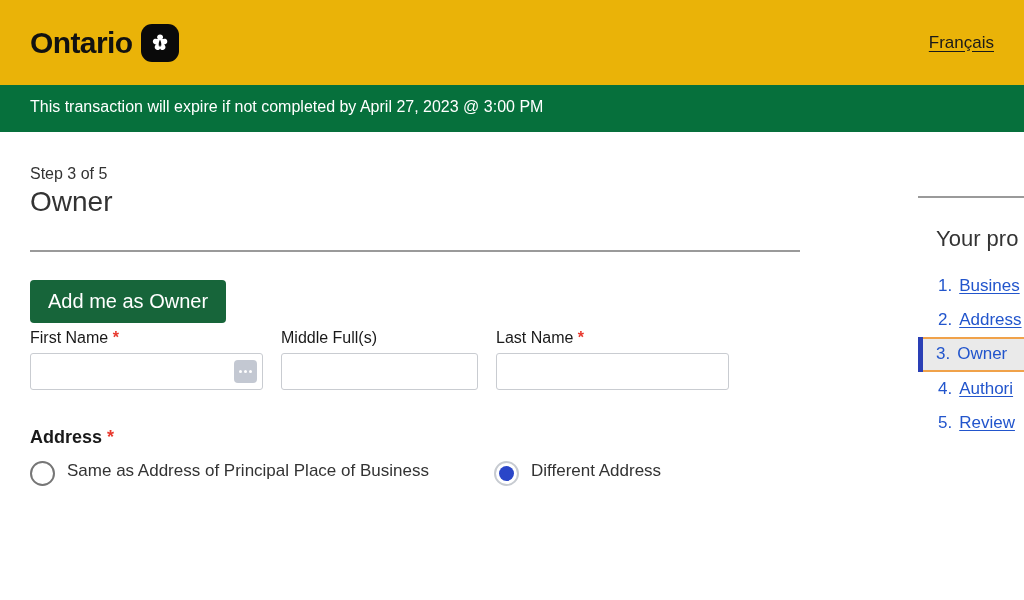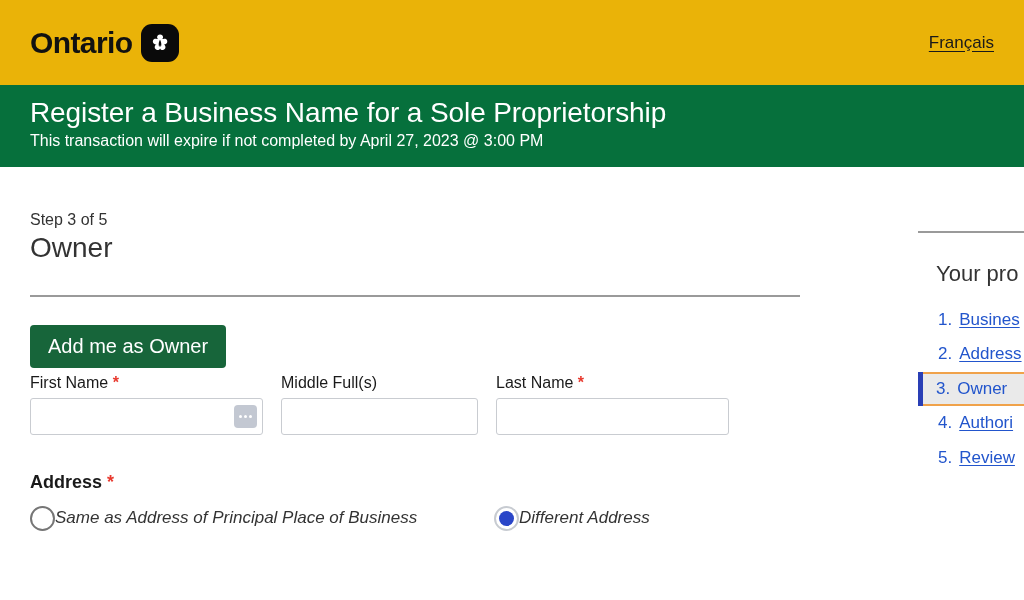--- a/index.html
+++ b/index.html
@@ -76,21 +76,21 @@
   .main {
     position: absolute;
     left: 0; top: 0;
     width: 830px;
     padding: 33px 30px 0 30px;
   }
 
   .step-label {
     font-size: 16px;
     color: #333333;
-    margin: 11px 0 2px 0;
+    margin: 0 0 2px 0;
   }
   .step-title {
     font-size: 28px;
     font-weight: normal;
     color: #333333;
     margin: 0;
     line-height: 1.2;
   }
 
   .rule {
@@ -179,23 +179,22 @@
     line-height: 1.2;
   }
 
   .radio-row {
     display: flex;
     align-items: center;
     margin-top: 12px;
   }
   .radio-opt {
     display: flex;
-    align-items: center;
-    cursor: pointer;
-    font-style: italic;
+    gap: 12px;
+    cursor: pointer;
   }
   .radio-opt.first { width: 464px; }
   .radio-dot {
     width: 25px; height: 25px;
     border-radius: 50%;
     border: 2px solid #767676;
     background: #ffffff;
     flex: 0 0 auto;
     position: relative;
   }
@@ -288,21 +287,20 @@
     <span class="trillium">
       <svg width="26" height="26" viewBox="0 0 32 32" aria-hidden="true">
         <path fill="#ffffff" d="M16 5.4c-2.0 0-3.6 1.5-3.6 3.4 0 1.0 .4 1.8 1.1 2.4-1.1-.5-2.6-.8-3.9-.3-1.9 .7-2.9 2.7-2.2 4.5 .6 1.7 2.4 2.6 4.2 2.2-1.0 .6-1.9 1.7-2.1 3.0-.3 1.9 1.0 3.7 3.0 4.0 1.6 .2 3.0-.6 3.6-1.9 .6 1.3 2.0 2.1 3.6 1.9 2.0-.3 3.3-2.1 3.0-4.0-.2-1.3-1.1-2.4-2.1-3.0 1.8 .4 3.6-.5 4.2-2.2 .7-1.8-.3-3.8-2.2-4.5-1.3-.5-2.8-.2-3.9 .3 .7-.6 1.1-1.4 1.1-2.4 0-1.9-1.6-3.4-3.6-3.4zm0 6.7c1.0 1.6 1.6 3.6 1.6 5.7 0 1.1-.2 2.2-.5 3.1-.4-.5-.7-1.2-.7-1.9h-.8c0 .7-.3 1.4-.7 1.9-.3-.9-.5-2.0-.5-3.1 0-2.1 .6-4.1 1.6-5.7z"></path>
       </svg>
     </span>
   </div>
   <a class="lang-link">Français</a>
 </div>
 
 <div class="banner">
-  <h1 class="banner-title">Register a Business Name for a Sole Proprietorship</h1>
   <p class="banner-sub">This transaction will expire if not completed by April 27, 2023 @ 3:00 PM</p>
 </div>
 
 <div class="page">
 
   <div class="main">
     <p class="step-label">Step 3 of 5</p>
     <h2 class="step-title">Owner</h2>
 
     <div class="rule"></div>

